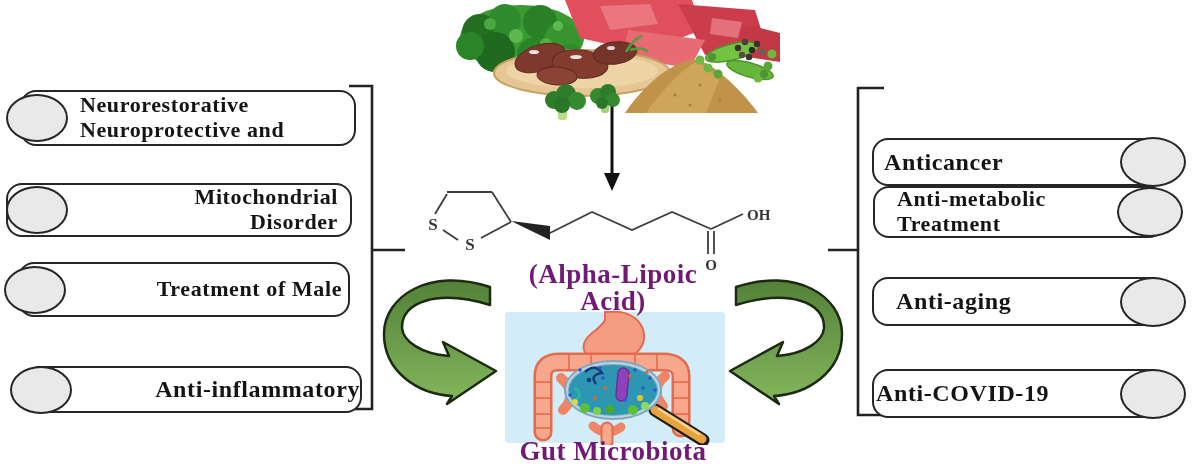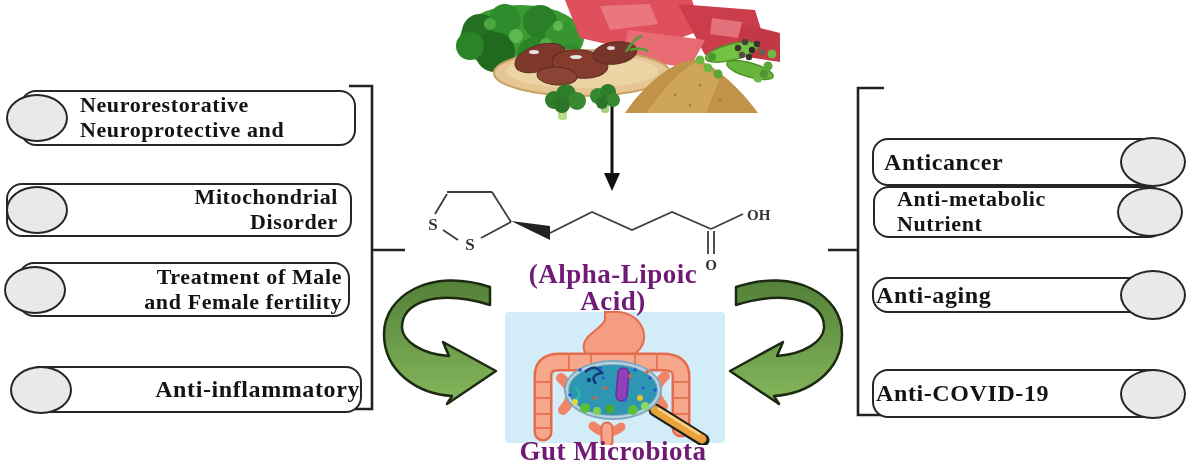--- a/index.html
+++ b/index.html
@@ -264,40 +264,39 @@
 
   <div class="benefit two-line align-right" style="left:6px; top:183px; width:346px; height:54px; padding-right:12px; padding-left:64px;">
     <span class="ell ell-left" style="left:-2px;"></span>
     <span class="txt">Mitochondrial</span>
     <span class="txt">Disorder</span>
   </div>
 
   <div class="benefit two-line align-center" style="left:18px; top:262px; width:332px; height:55px; padding-left:60px; padding-right:6px;">
     <span class="ell ell-left"></span>
     <span class="txt">Treatment of Male</span>
-    <span class="txt">and Female fertility</span>
   </div>
 
   <div class="benefit one-line align-center" style="left:24px; top:366px; width:338px; height:47px; padding-left:56px;">
     <span class="ell ell-left"></span>
     <span class="txt">Anti-inflammatory</span>
   </div>
 
   <div class="benefit one-line align-left" style="left:872px; top:95px; width:296px; height:48px; padding-left:10px; padding-right:56px;margin-top:43px;">
     <span class="ell ell-right"></span>
     <span class="txt">Anticancer</span>
   </div>
 
   <div class="benefit two-line align-left" style="left:873px; top:186px; width:292px; height:52px; padding-left:22px; padding-right:56px;">
     <span class="ell ell-right"></span>
     <span class="txt">Anti-metabolic</span>
-    <span class="txt">Nutrient</span>
-  </div>
-
-  <div class="benefit one-line align-left" style="left:872px; top:277px; width:296px; height:36px; padding-left:2px; padding-right:56px;">
+    <span class="txt">Treatment</span>
+  </div>
+
+  <div class="benefit one-line align-left" style="left:872px; top:277px; width:296px; height:49px; padding-left:22px; padding-right:56px;">
     <span class="ell ell-right"></span>
     <span class="txt">Anti-aging</span>
   </div>
 
   <div class="benefit one-line align-left" style="left:872px; top:369px; width:296px; height:49px; padding-left:2px; padding-right:56px;">
     <span class="ell ell-right"></span>
     <span class="txt">Anti-COVID-19</span>
   </div>
 
   <div class="center-label" id="alpha-label">

